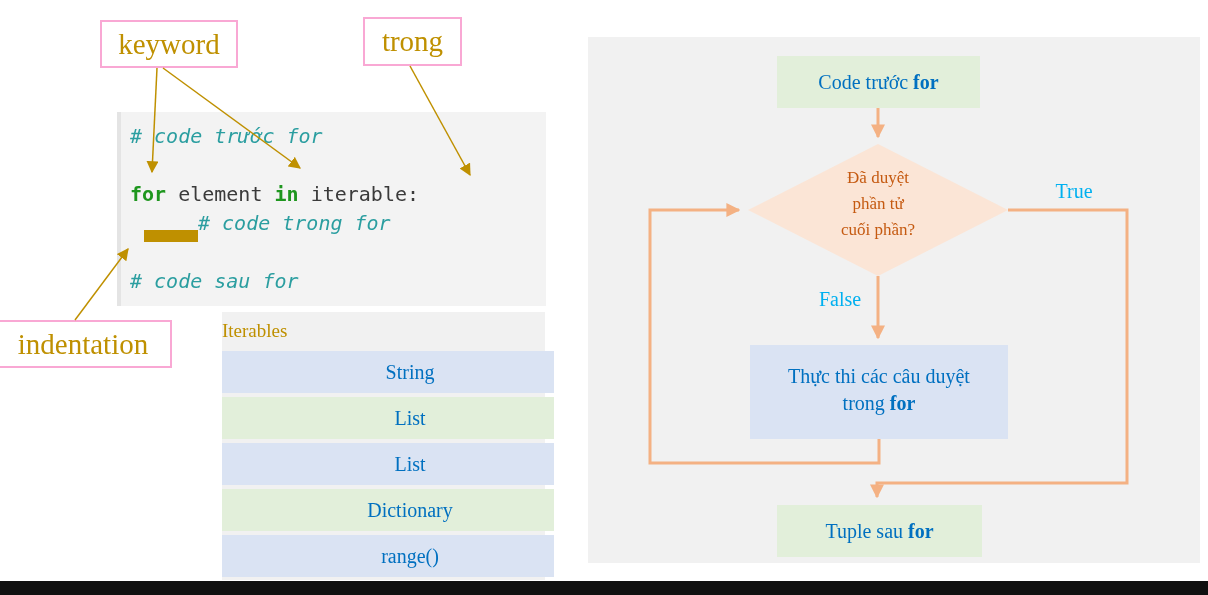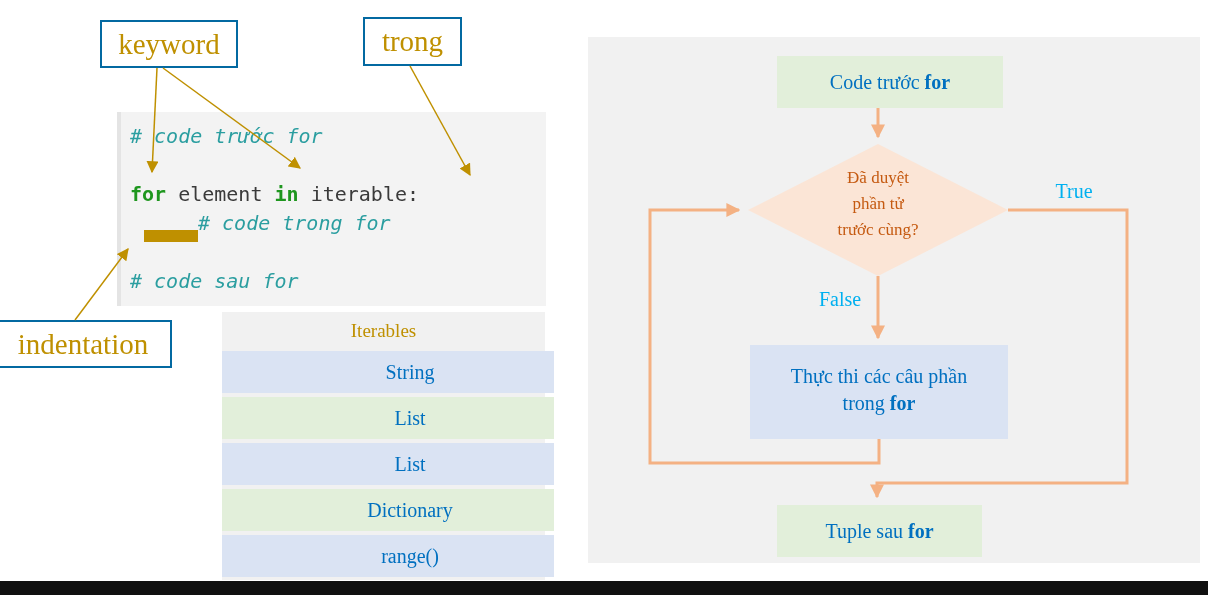--- a/index.html
+++ b/index.html
@@ -1,36 +1,36 @@
 <!DOCTYPE html>
 <html><head>
 <meta charset="utf-8">
 <style>
   html,body{margin:0;padding:0;background:#fff;}
   .stage{position:relative;width:1208px;height:595px;background:#fff;overflow:hidden;
          font-family:"Liberation Serif",serif;}
   
-  .lbl{position:absolute;border:2px solid #0369a1;color:#BF9000;background:#fff;
+  .lbl{position:absolute;border:2px solid #f9a8d4;color:#BF9000;background:#fff;
        display:flex;align-items:center;justify-content:center;
        font-size:29px;line-height:1;box-sizing:border-box;}
   
   .codeblock{position:absolute;left:117px;top:112px;width:429px;height:194px;
              background:#F3F3F3;border-left:4px solid #E4E4E4;box-sizing:border-box;
              padding:10px 0 0 9px;font-family:"DejaVu Sans Mono",monospace;font-size:20px;}
   .cline{height:29px;line-height:29px;white-space:pre;}
   .c{color:#2B9EA0;font-style:italic;}
   .k{color:#1E961E;font-weight:bold;}
   .p{color:#3A3A3A;}
   .indent-bar{position:absolute;left:23px;top:118px;width:54px;height:12px;background:#BF9000;}
   .inset{margin-left:68px;}
   
   .overlay{position:absolute;left:0;top:0;z-index:5;pointer-events:none;}
   
   .iterpanel{position:absolute;left:222px;top:312px;width:323px;height:268px;background:#F1F1F1;}
-  .ititle{text-align:center;color:#BF9000;font-size:19px;padding-top:8px;height:31px;box-sizing:border-box;}
+  .ititle{text-align:left;color:#BF9000;font-size:19px;padding-top:8px;height:31px;box-sizing:border-box;}
   .irow{position:relative;margin:0 auto 4px auto;width:288px;height:42px;line-height:42px;
         text-align:center;color:#0070C0;font-size:20px;padding-left:44px;}
   .bgblue{background:#DAE3F3;}
   .bggreen{background:#E2EFDA;}
   
   .flowpanel{position:absolute;left:588px;top:37px;width:612px;height:526px;background:#F1F1F1;}
   .flowpanel svg{position:absolute;left:0;top:0;}
   .fbox{position:absolute;color:#0070C0;font-size:20px;text-align:center;box-sizing:border-box;}
   .fgreen{background:#E2EFDA;}
   .fblue{background:#DAE3F3;}
@@ -90,33 +90,33 @@
           <path d="M0 0 L10 5 L0 10 z" fill="#F4B183"></path>
         </marker>
       </defs>
       <polygon points="160,173 290,107 420,173 290,239" fill="#FBE5D6"></polygon>
       <line x1="290" y1="71" x2="290" y2="100" stroke="#F4B183" stroke-width="3" marker-end="url(#as)"></line>
       <line x1="290" y1="239" x2="290" y2="301" stroke="#F4B183" stroke-width="3" marker-end="url(#as)"></line>
       <polyline points="420,173 539,173 539,446 289,446 289,460" fill="none" stroke="#F4B183" stroke-width="3" marker-end="url(#as)"></polyline>
       <polyline points="291,402 291,426 62,426 62,173 151,173" fill="none" stroke="#F4B183" stroke-width="3" marker-end="url(#as)"></polyline>
     </svg>
 
-    <div class="fbox fgreen" style="left:189px;top:19px;width:226px;height:52px;line-height:52px"><span>Code trước </span><b>for</b></div>
+    <div class="fbox fgreen" style="left:189px;top:19px;width:203px;height:52px;line-height:52px"><span>Code trước </span><b>for</b></div>
 
     <div class="dtext">
       <span>Đã duyệt</span>
       <span>phần tử</span>
-      <span>trước cùng?</span>
+      <span>cuối phần?</span>
     </div>
 
     <div class="cyanlbl" style="left:451px;top:143px">True</div>
     <div class="cyanlbl" style="left:217px;top:251px">False</div>
 
     <div class="fbox fblue" style="left:162px;top:308px;width:258px;height:94px;padding-top:18px;line-height:27px">
-      <span>Thực thi các câu phần</span><br>
+      <span>Thực thi các câu duyệt</span><br>
       <span>trong </span><b>for</b>
     </div>
 
     <div class="fbox fgreen" style="left:189px;top:468px;width:205px;height:52px;line-height:52px"><span>Tuple sau </span><b>for</b></div>
   </div>
 
   <div class="bottombar"></div>
 </div>
 
 </body></html>

